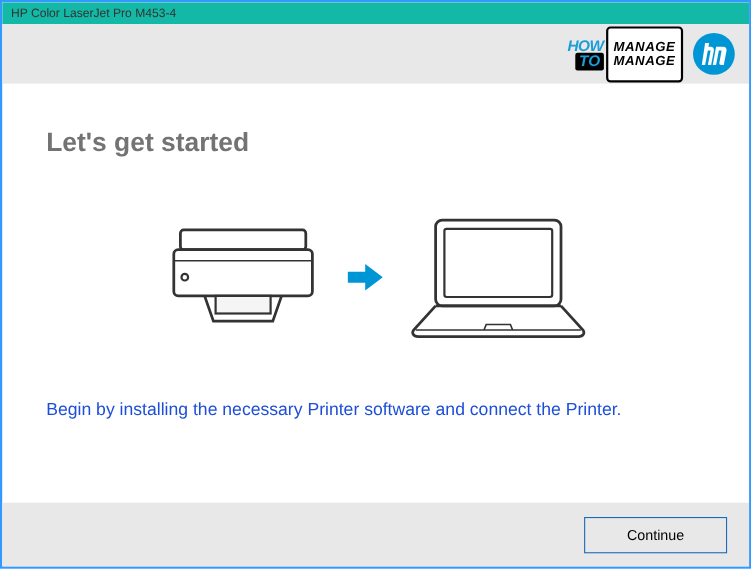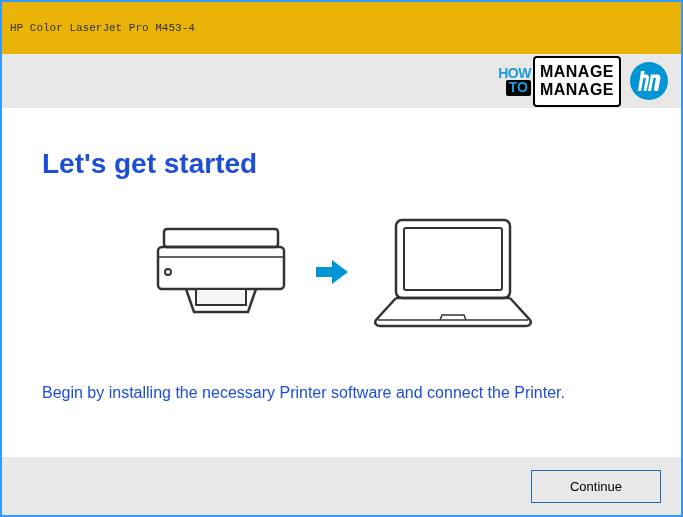--- a/index.html
+++ b/index.html
@@ -10,39 +10,39 @@
     body {
       font-family: Arial, sans-serif;
       background: #fff;
       width: 683px;
       height: 517px;
       border: 2px solid #3399ff;
       position: relative;
       overflow: hidden;
     }
     .title-bar {
-      padding: 20px 8px;
+      padding: 4px 8px;
       font-size: 11px;
       color: #333;
-      background: #eab308;
-      font-family: Liberation Mono, monospace;
+      background: #14b8a6;
     }
     .header-band {
       background: #e8e8e8;
       height: 54px;
       display: flex;
       justify-content: flex-end;
       align-items: center;
       padding-right: 12px;
       gap: 8px;
     }
     .htmd-badge {
       display: flex;
       align-items: stretch;
       height: 51px;
+      font-style: italic;
     }
     .htmd-left {
       display: flex;
       flex-direction: column;
       justify-content: center;
       align-items: flex-end;
       padding-right: 2px;
     }
     .htmd-how {
       font-family: Arial, sans-serif;
@@ -67,37 +67,37 @@
       border-radius: 4px;
       padding: 1px 5px;
       display: flex;
       flex-direction: column;
       justify-content: center;
       background: #fff;
     }
     .htmd-manage, .htmd-devices {
       font-family: Arial, sans-serif;
       font-weight: 900;
-      font-size: 16px;
+      font-size: 12px;
       color: #000;
       line-height: 1.1;
       letter-spacing: 0.5px;
     }
     .hp-logo {
       width: 40px;
       height: 40px;
     }
     .content {
       padding: 40px 40px 20px 40px;
     }
     .heading {
-      font-size: 28px;
+      font-size: 24px;
       font-weight: bold;
-      color: #1d4ed8;
-      margin-bottom: 32px;
+      color: #737373;
+      margin-bottom: 48px;
     }
     .illustration {
       display: flex;
       justify-content: center;
       align-items: center;
       gap: 20px;
       margin: 20px 0 50px 0;
     }
     .printer-svg {
       width: 150px;

